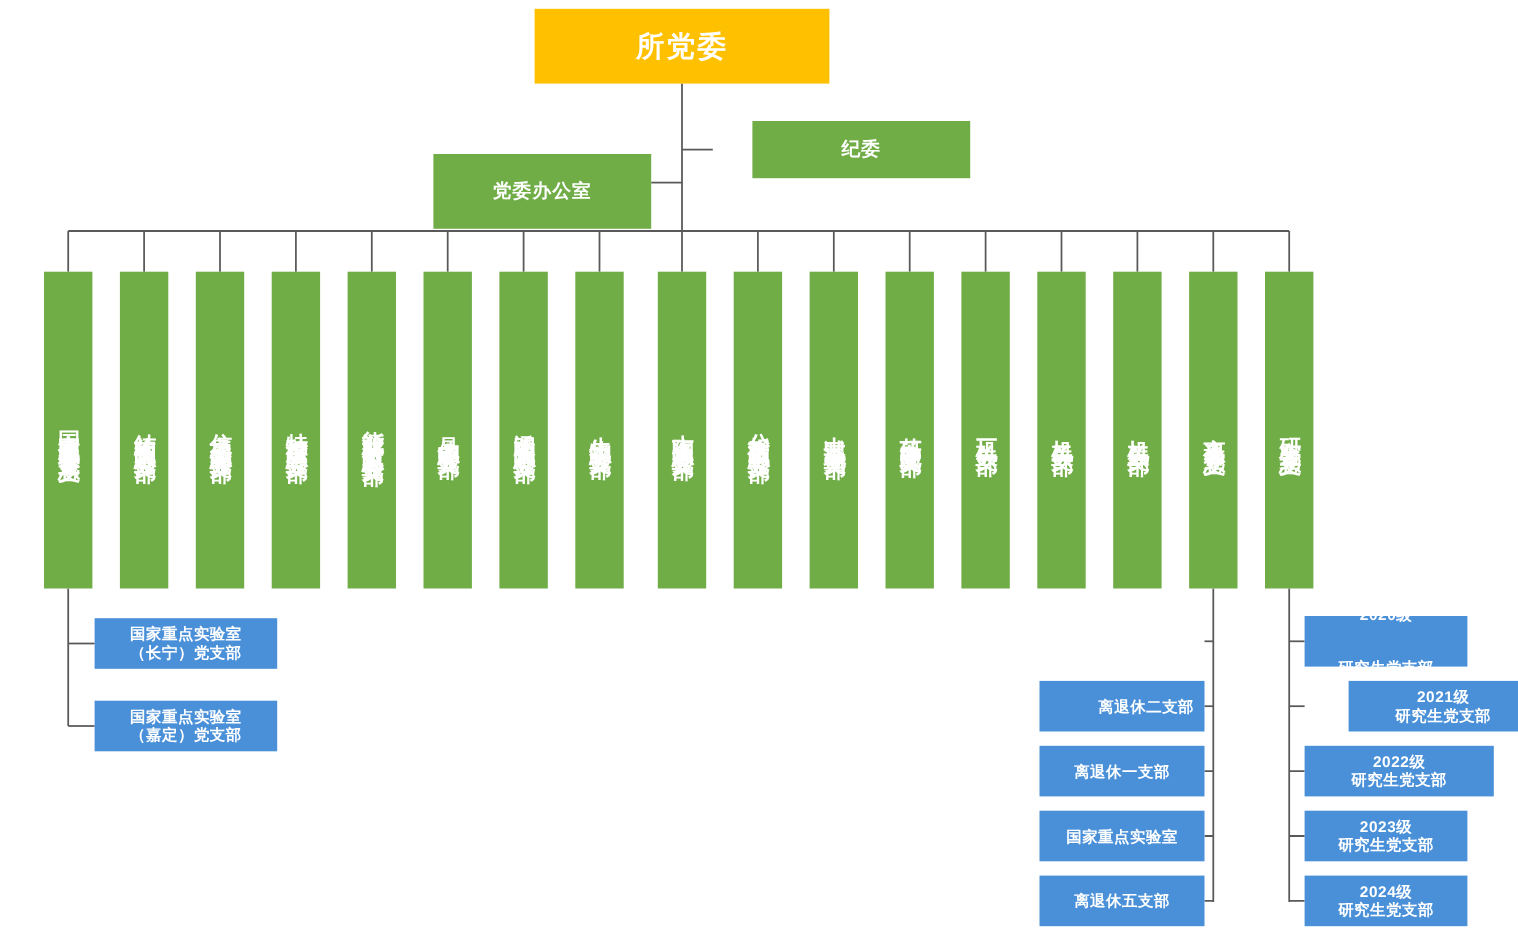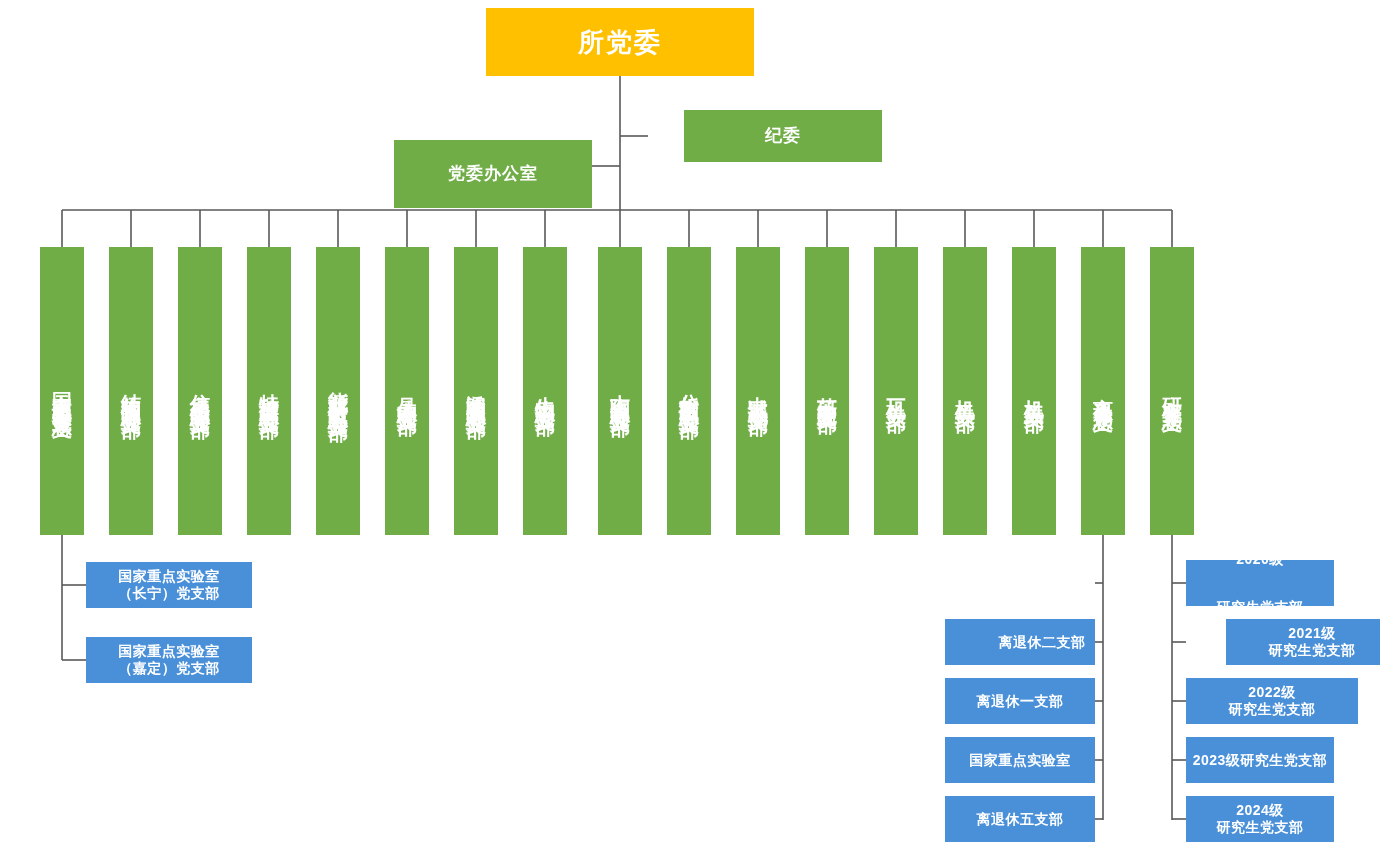--- a/index.html
+++ b/index.html
@@ -142,21 +142,21 @@
     <span>研究生党支部</span>
   </div>
   <div class="node blue two" style="left:1186px;top:619px;width:172px;height:46px;flex-direction:column;margin-left:40px;">
     <span>2021级</span>
     <span>研究生党支部</span>
   </div>
   <div class="node blue two" style="left:1186px;top:678px;width:172px;height:46px;flex-direction:column;">
     <span>2022级</span>
     <span>研究生党支部</span>
   </div>
-  <div class="node blue two" style="left:1186px;top:737px;width:148px;height:46px;">
+  <div class="node blue two" style="left:1186px;top:737px;width:148px;height:46px;flex-direction:column;">
     <span>2023级</span>
     <span>研究生党支部</span>
   </div>
   <div class="node blue two" style="left:1186px;top:796px;width:148px;height:46px;flex-direction:column;">
     <span>2024级</span>
     <span>研究生党支部</span>
   </div>
 
 </div>
 

